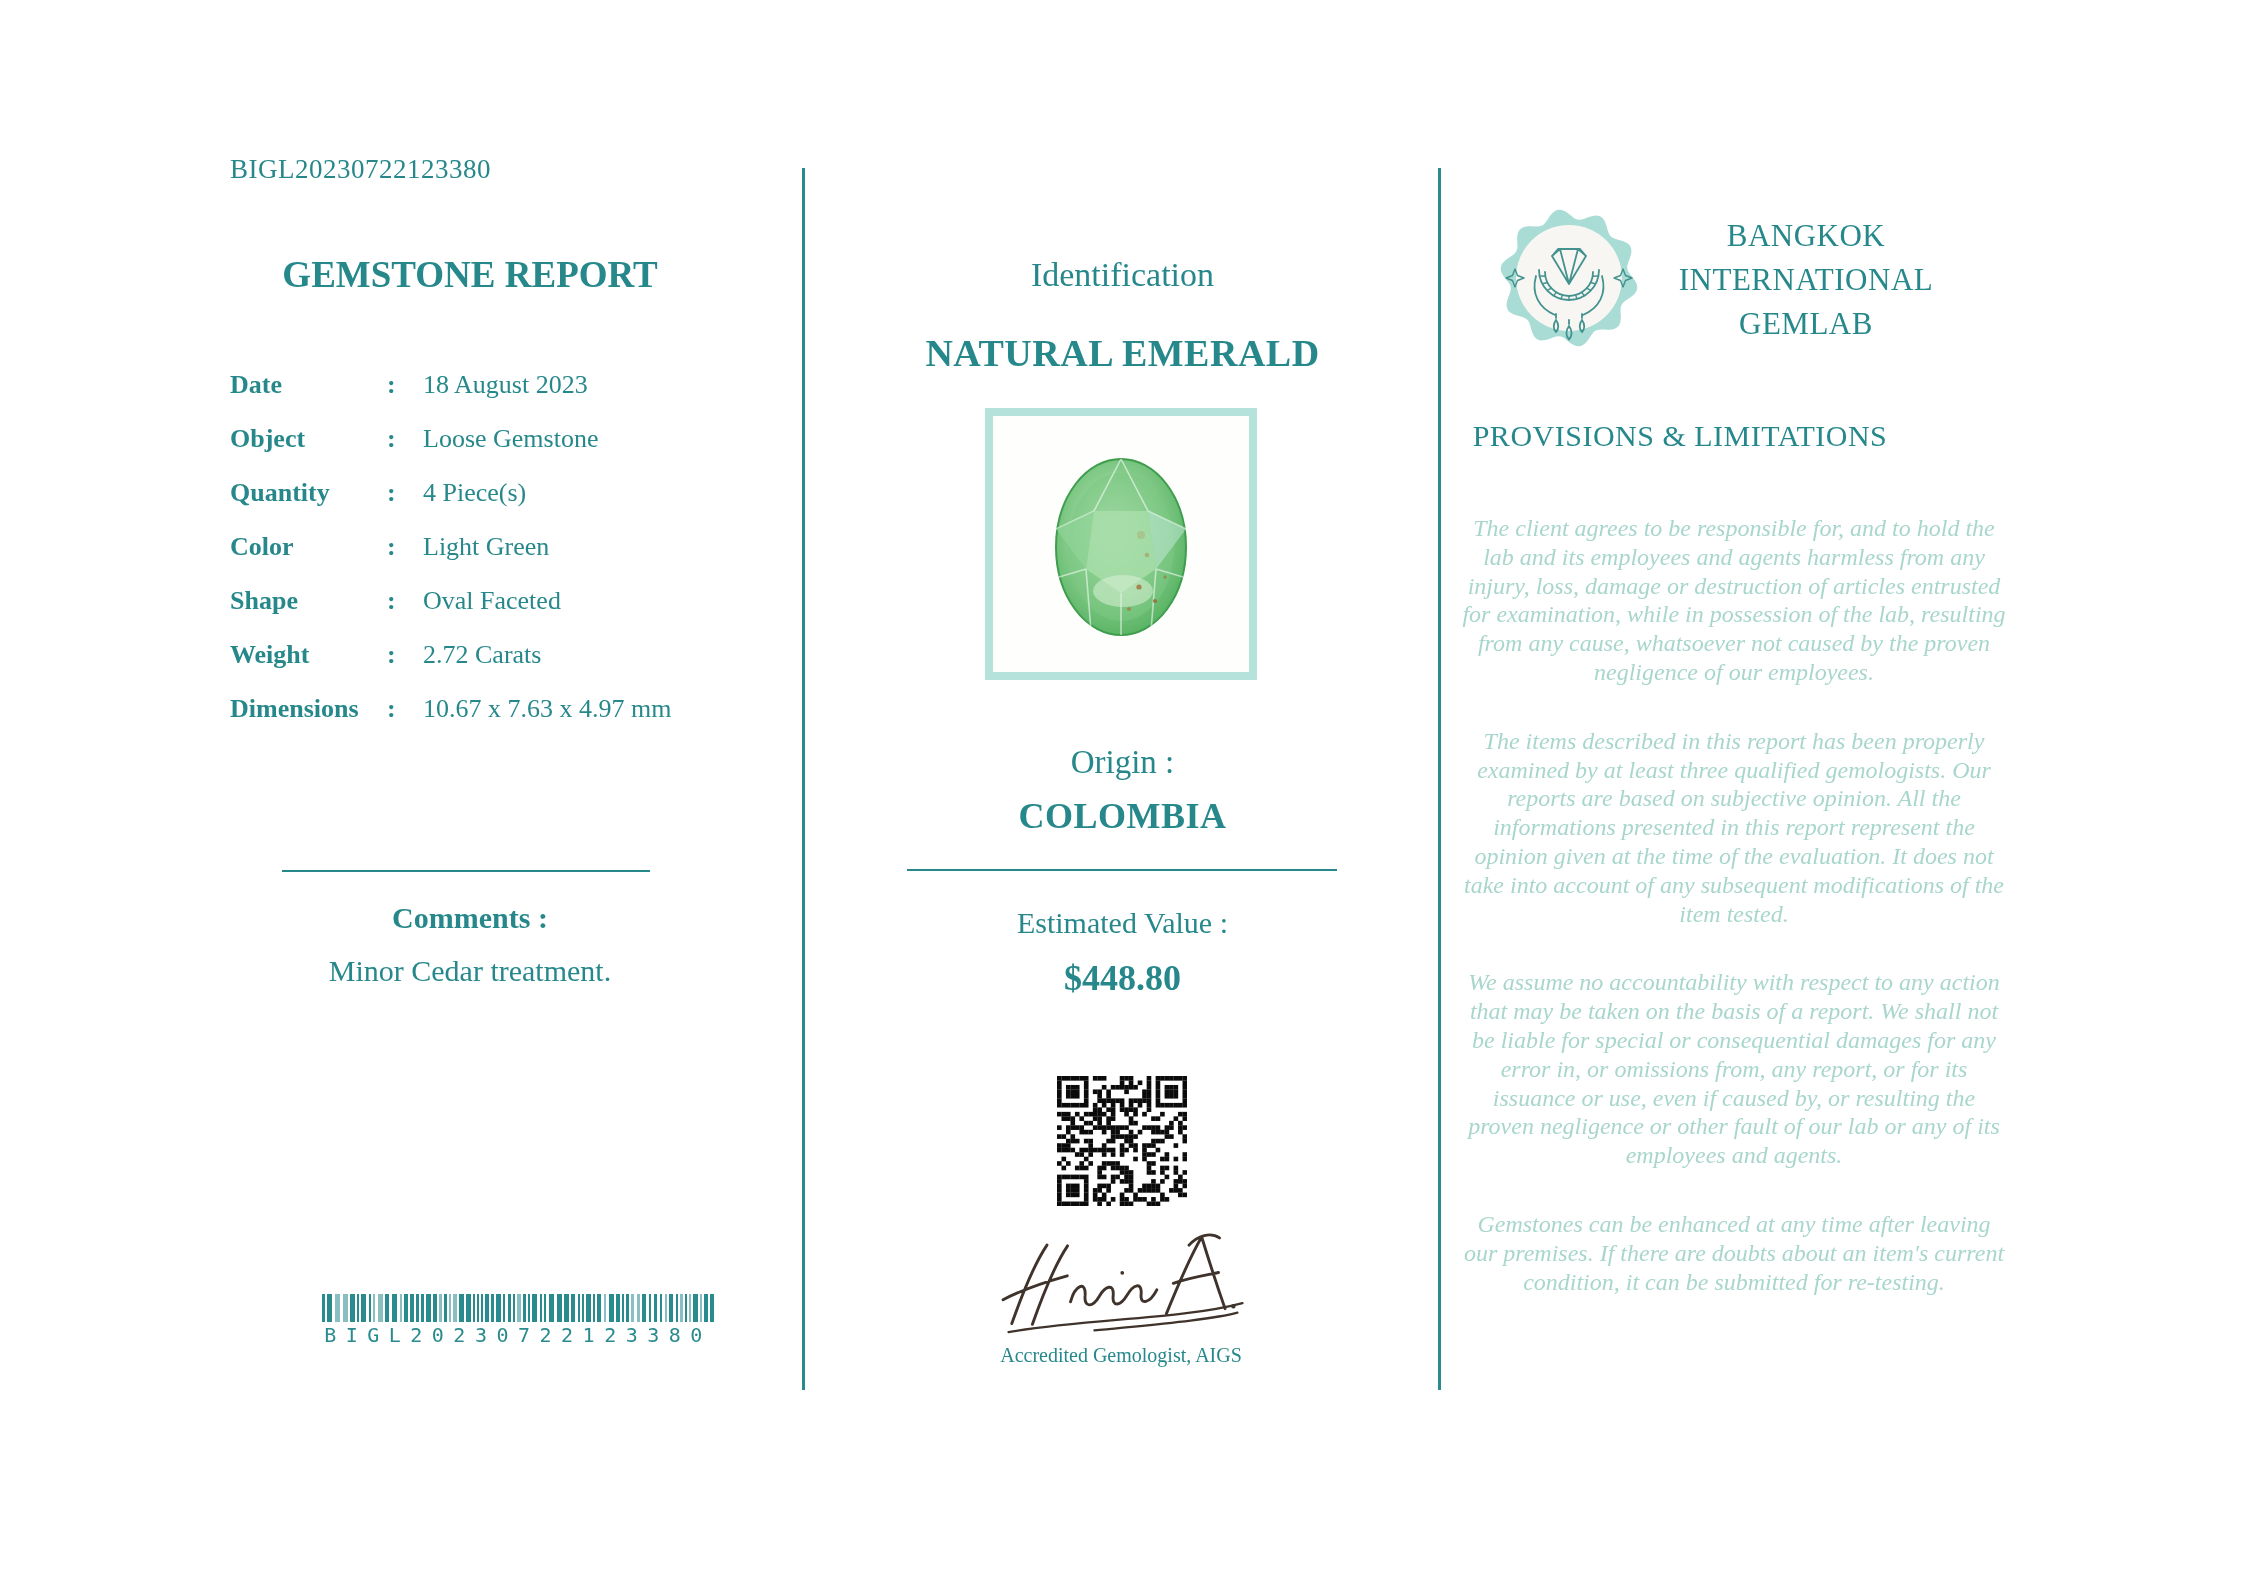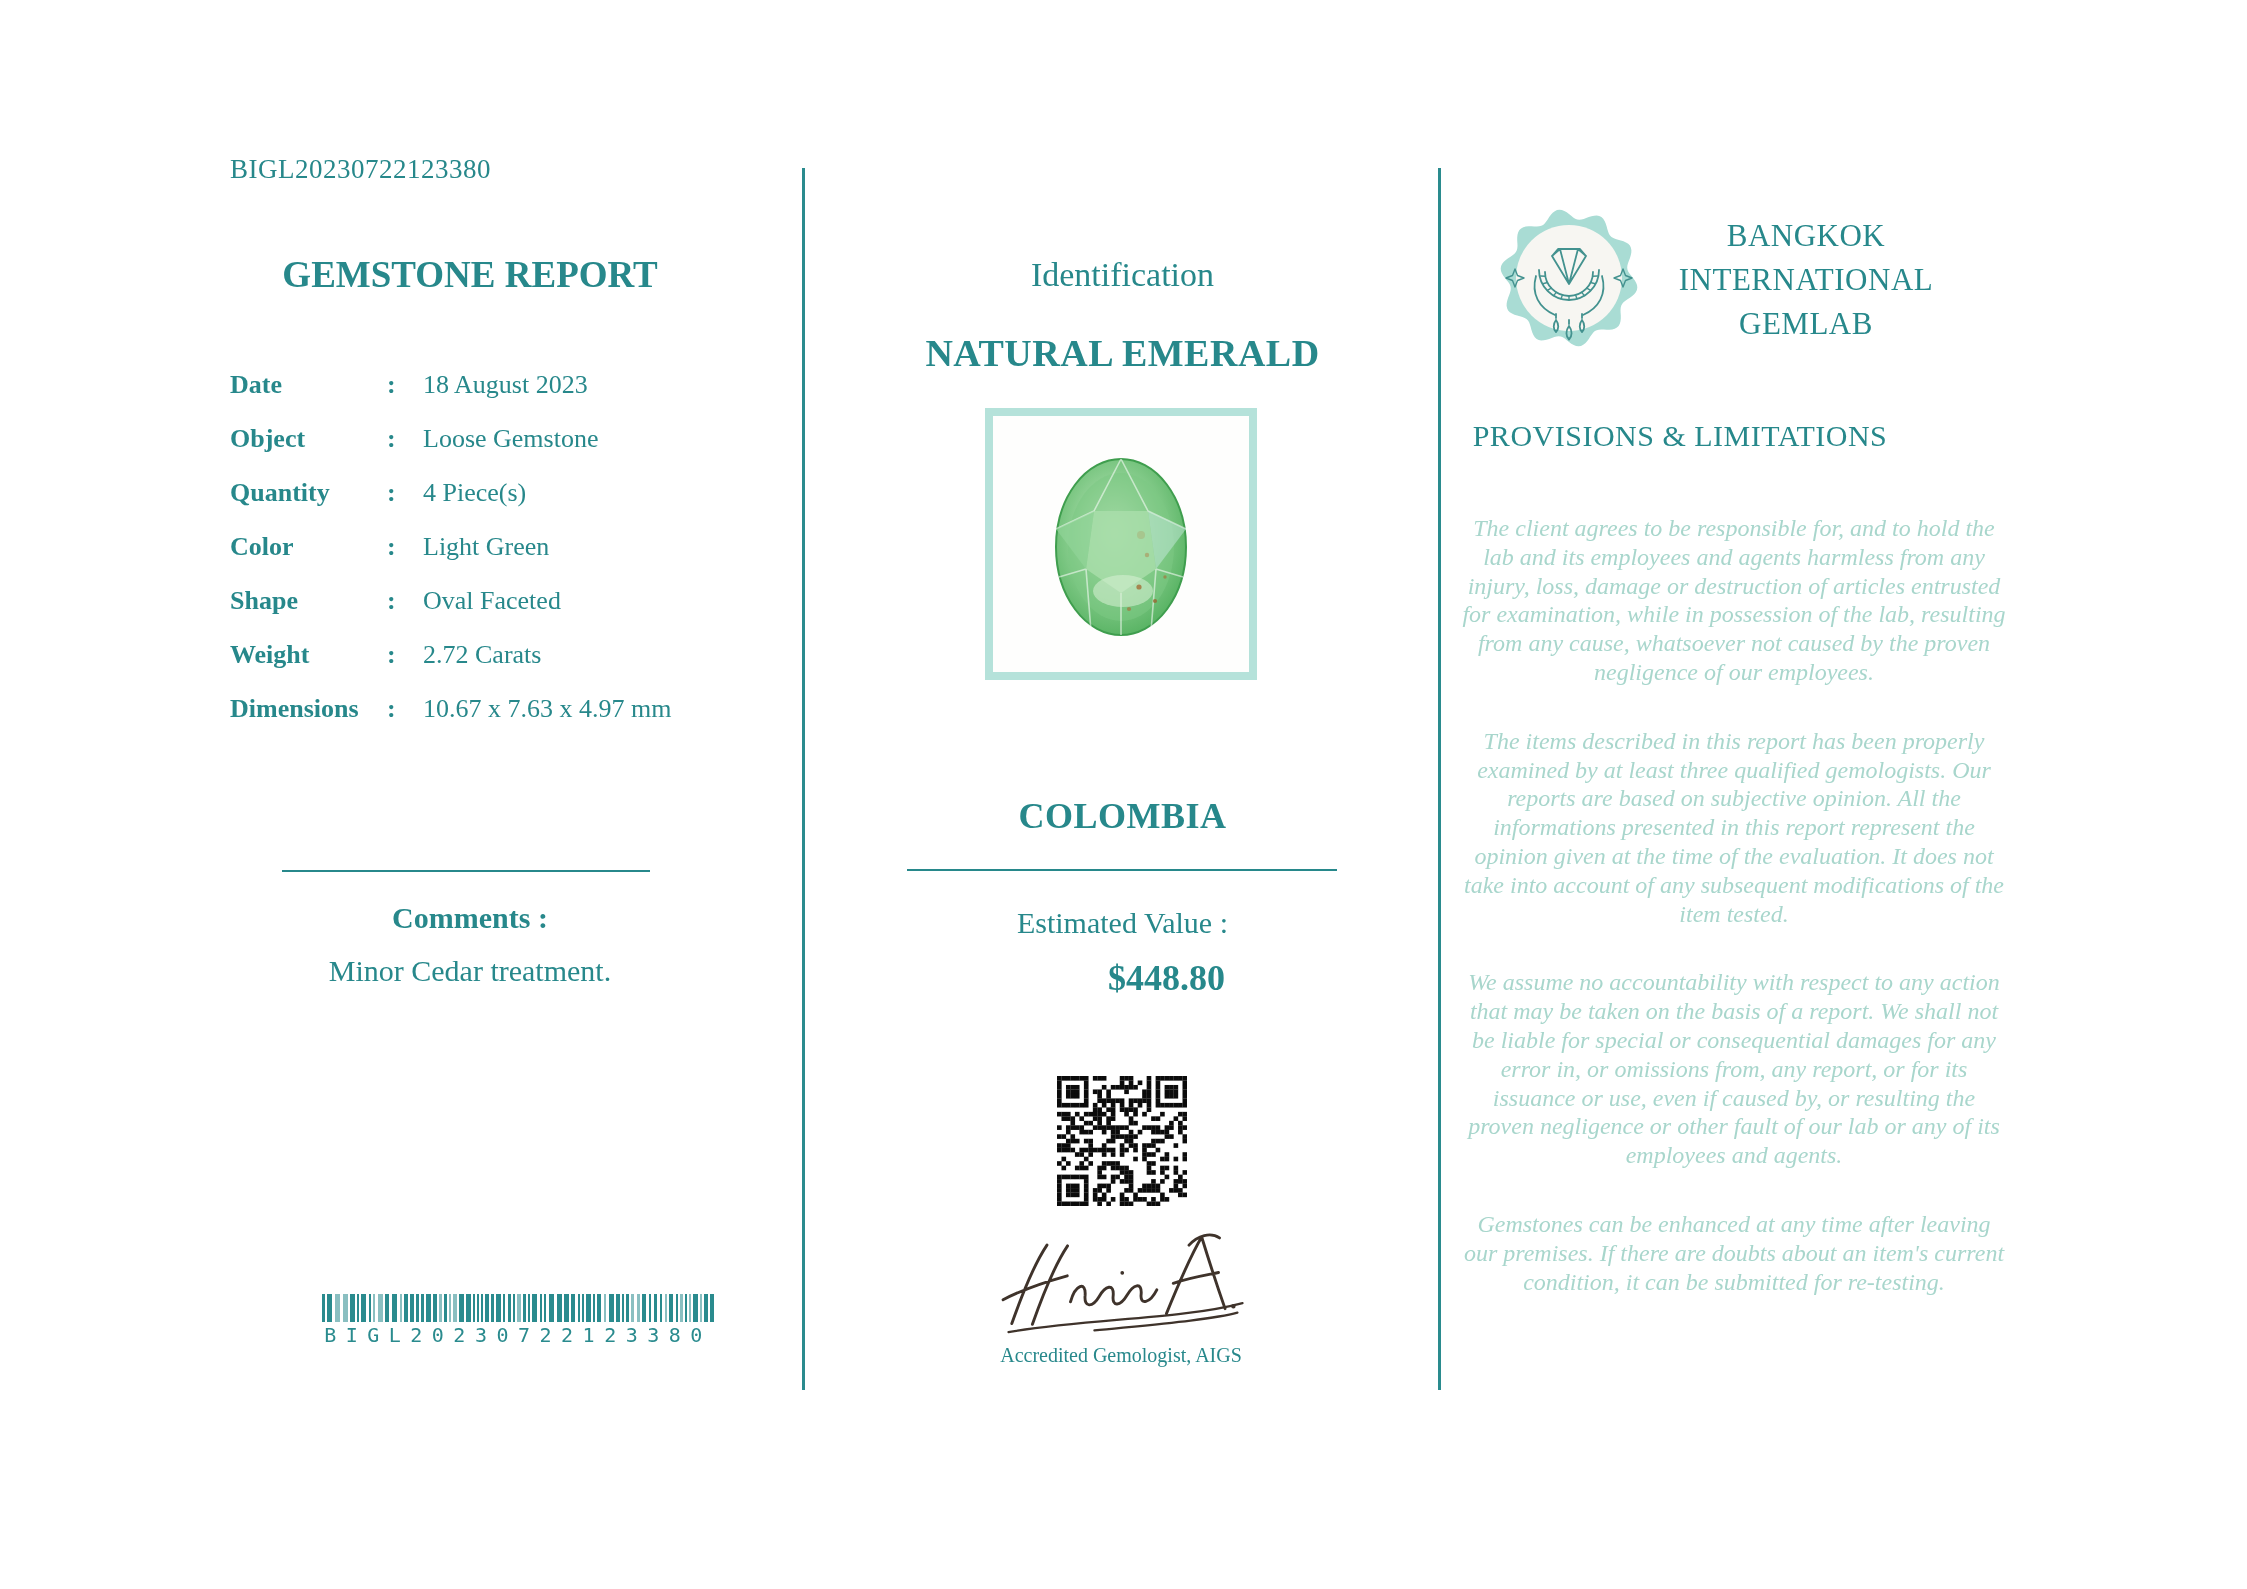--- a/index.html
+++ b/index.html
@@ -32,21 +32,21 @@
 
   
   #midcol{left:805px;top:0;width:635px;height:1589px;}
   #ident-heading{left:0;top:256px;width:635px;font-size:34px;}
   #species{left:0;top:331px;width:635px;font-size:38px;font-weight:bold;letter-spacing:.5px;}
   #gem-box{left:180px;top:408px;width:256px;height:256px;border:8px solid #b5e2da;background:#fefefd;}
   #origin-label{left:0;top:744px;width:635px;font-size:33px;}
   #origin-value{left:0;top:795px;width:635px;font-size:36px;font-weight:bold;letter-spacing:.5px;}
   #mid-line{left:102px;top:869px;width:430px;border-top:2px solid #27888b;height:0;}
   #est-label{left:0;top:906px;width:635px;font-size:30px;}
-  #est-value{left:0;top:957px;width:635px;font-size:36px;font-weight:bold;padding-left:44px;}
+  #est-value{left:0;top:957px;width:635px;font-size:36px;font-weight:bold;}
   #qr-wrap{left:252px;top:1076px;width:130px;height:130px;}
   #sig-wrap{left:177px;top:1228px;width:280px;height:116px;}
   #gemologist{left:0;top:1344px;width:632px;font-size:20px;}
 
   
   #rightcol{left:1440px;top:0;width:600px;height:1589px;}
   #lab-logo{left:58px;top:202px;width:142px;height:154px;}
   #lab-name{left:196px;top:214px;width:340px;font-size:31px;line-height:44px;letter-spacing:.5px;}
   #prov-heading{left:0;top:419px;width:480px;font-size:30px;letter-spacing:.5px;}
   #prov-paras{left:18px;top:514px;width:552px;font-size:24px;font-style:italic;color:#a8d6cc;line-height:1.2;}
@@ -204,20 +204,21 @@
         <circle cx="18" cy="40" r="2.6" fill="#a4763f" opacity="0.85"></circle>
         <circle cx="34" cy="54" r="2.1" fill="#96662f" opacity="0.8"></circle>
         <circle cx="8" cy="62" r="2.1" fill="#a4763f" opacity="0.7"></circle>
         <circle cx="44" cy="30" r="1.7" fill="#a4763f" opacity="0.7"></circle>
         <circle cx="26" cy="8" r="2.2" fill="#b08449" opacity="0.5"></circle>
         <circle cx="20" cy="-12" r="4" fill="#b08449" opacity="0.25"></circle>
       </g>
     </svg>
   </div>
 
+  <div class="abs ctr" id="origin-label">Origin :</div>
   <div class="abs ctr" id="origin-value">COLOMBIA</div>
 
   <div class="abs" id="mid-line"></div>
 
   <div class="abs ctr" id="est-label">Estimated Value :</div>
   <div class="abs ctr" id="est-value">$448.80</div>
 
   <div class="abs" id="qr-wrap">
     <svg id="qr-svg" width="130" height="130" viewBox="0 0 130 130">
         <rect x="0.00" y="0.00" width="4.63" height="4.63" fill="#0b0b0b"></rect>

